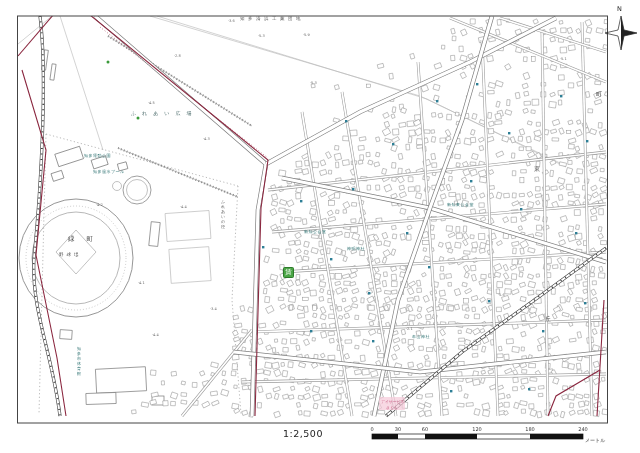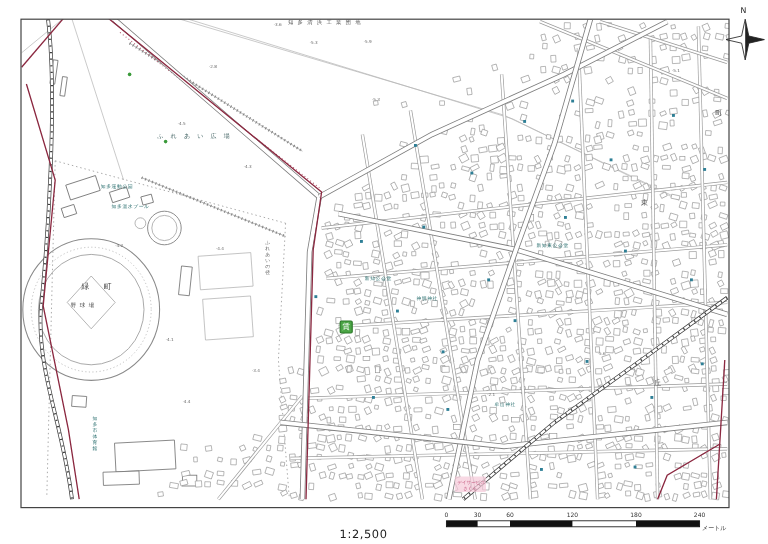--- a/index.html
+++ b/index.html
@@ -1,20 +1,20 @@
 <!DOCTYPE html>
 <html><head>
 <meta charset="utf-8">
 <style>
   html,body{margin:0;padding:0;background:#fff;}
   .page{position:relative;width:640px;height:453px;background:#fff;overflow:hidden;
         font-family:"DejaVu Sans",sans-serif;}
   svg{position:absolute;left:0;top:0;}
   .hud{position:absolute;color:#222;}
-  #scaleText{left:283px;top:440px;font-size:9.5px;letter-spacing:.5px;}
+  #scaleText{left:283px;top:428px;font-size:9.5px;letter-spacing:.5px;}
   #compassN{left:617px;top:5px;font-size:6.5px;color:#222;}
   #rentMarker{left:283px;top:267px;width:9px;height:9px;background:#4aa545;border:0.5px solid #2d7a2b;
       border-radius:1.5px;color:#fff;font-size:6.5px;line-height:9px;text-align:center;}
 </style>
 </head>
 <body>
 
 <div class="page">
 
   <svg width="640" height="453" viewBox="0 0 640 453">

